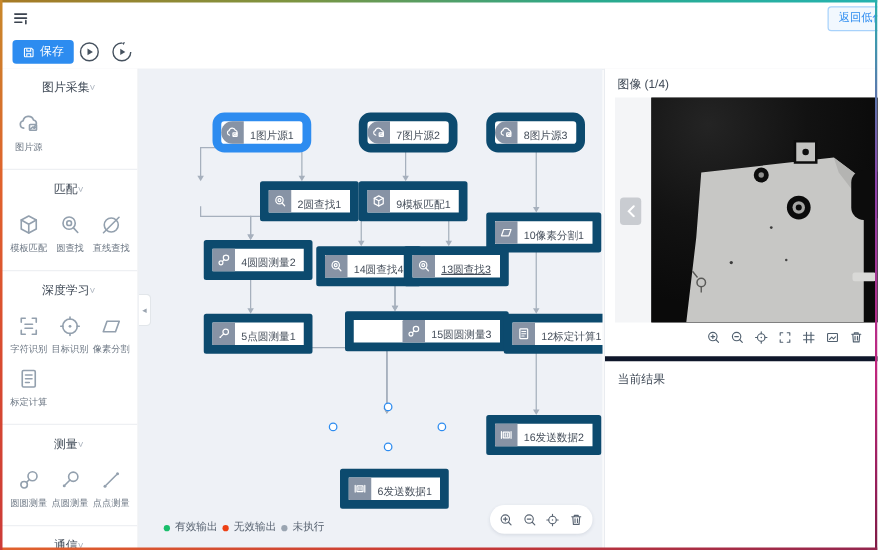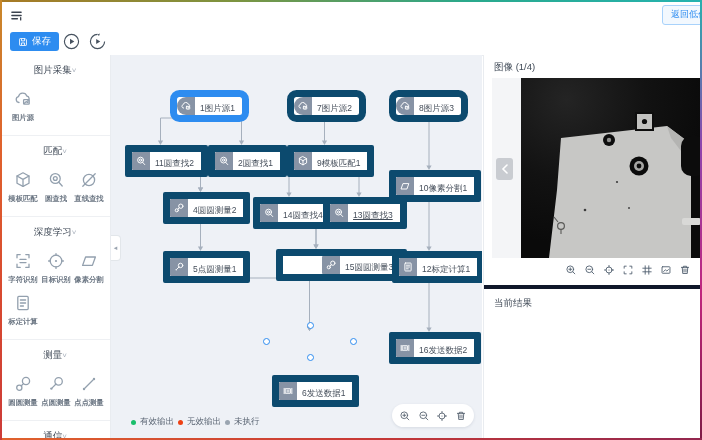--- a/index.html
+++ b/index.html
@@ -23,21 +23,21 @@
   .savebtn{position:absolute;left:10px;top:4px;height:19px;display:inline-flex;align-items:center;gap:4px;
            background:#2d8cf0;color:#fff;font-size:9.5px;padding:0 8px;border-radius:3px;}
   .circbtn{position:absolute;top:5px;width:17px;height:17px;color:#46525f;}
 
   
   .sidebar{position:absolute;left:0;top:55px;width:110px;height:385px;background:#fff;border-right:1px solid #e9ecf0;overflow:hidden;}
   .sb-sec{border-bottom:1px solid #eef0f3;padding:7px 0 8px 0;}
   .sb-head{display:flex;justify-content:center;align-items:center;padding:2px 10px 4px 10px;
            font-size:9.5px;color:#3f4956;}
   .sb-head .chev{color:#aab2bd;font-size:8px;}
-  .sb-items{display:flex;flex-wrap:wrap;padding:4px 4px 0 6px;font-weight:bold;}
+  .sb-items{display:flex;flex-wrap:wrap;padding:4px 4px 0 6px;}
   .sb-item{width:33px;display:flex;flex-direction:column;align-items:center;margin-bottom:4px;}
   .sb-item .ic{width:20px;height:20px;color:#93a0ae;margin:4px 0 3px 0;}
   .sb-item .lb{font-size:8px;color:#6b7683;white-space:nowrap;transform:scale(.92);}
 
   
   .canvas{position:absolute;left:111px;top:55px;width:371px;height:385px;background:#eef1f6;overflow:hidden;}
   .edges{position:absolute;left:0;top:0;z-index:0;}
   .node{position:absolute;z-index:2;display:inline-flex;align-items:flex-end;height:18px;background:#fff;
         border:7px solid #0c4a6e;border-radius:2px;font-size:8.5px;color:#454e5a;white-space:nowrap;}
   .node .nicon{width:18px;height:18px;background:#8793a5;display:flex;align-items:center;justify-content:center;color:#fff;flex:0 0 18px;border-radius:1px 0 0 1px;}
@@ -327,108 +327,98 @@
       <div class="node pill" style="left: 278px; top: 35px;">
         <span class="nicon">
           <svg width="12" height="12" viewBox="0 0 20 20" fill="none" stroke="currentColor" stroke-width="1.6" stroke-linecap="round" stroke-linejoin="round">
             <path d="M6 13.5a3 3 0 0 1-.5-5.9 4.3 4.3 0 0 1 8.3-.6 2.7 2.7 0 0 1 .6 5.2"></path>
             <rect x="10.6" y="10.6" width="5.6" height="4.6" rx=".6"></rect>
             <path d="M11.5 14.2l1.6-1.6 1.3 1 .9-.7"></path>
           </svg>
         </span>
         <span class="nlabel">8图片源3</span>
       </div>
-      <div class="node" style="left: 14px; top: 90px;">
+      <div class="node" style="left: 97px; top: 90px;">
         <span class="nicon">
           <svg width="12" height="12" viewBox="0 0 20 20" fill="none" stroke="currentColor" stroke-width="1.6" stroke-linecap="round" stroke-linejoin="round">
             <circle cx="9.3" cy="8.5" r="4.9"></circle>
             <circle cx="9.3" cy="8.5" r="1.9"></circle>
             <path d="M12.8 12.3 16.2 16"></path>
           </svg>
         </span>
-        <span class="nlabel">11圆查找2</span>
-      </div>
-      <div class="node" style="left: 97px; top: 90px;">
+        <span class="nlabel">2圆查找1</span>
+      </div>
+      <div class="node" style="left: 176px; top: 90px;">
+        <span class="nicon">
+          <svg width="12" height="12" viewBox="0 0 20 20" fill="none" stroke="currentColor" stroke-width="1.6" stroke-linecap="round" stroke-linejoin="round">
+            <path d="M10 2.8 16 6v7.2L10 16.4 4 13.2V6Z"></path>
+            <path d="M10 9.4 16 6M10 9.4 4 6M10 9.4v7"></path>
+          </svg>
+        </span>
+        <span class="nlabel">9模板匹配1</span>
+      </div>
+      <div class="node" style="left: 278px; top: 115px;">
+        <span class="nicon">
+          <svg width="12" height="12" viewBox="0 0 20 20" fill="none" stroke="currentColor" stroke-width="1.6" stroke-linecap="round" stroke-linejoin="round">
+            <path d="M3.6 14.4 6.6 6h9.8l-3 8.4Z"></path>
+          </svg>
+        </span>
+        <span class="nlabel">10像素分割1</span>
+      </div>
+      <div class="node" style="left: 52px; top: 137px;">
+        <span class="nicon">
+          <svg width="12" height="12" viewBox="0 0 20 20" fill="none" stroke="currentColor" stroke-width="1.6" stroke-linecap="round" stroke-linejoin="round">
+            <circle cx="13" cy="7" r="3.6"></circle>
+            <circle cx="6.3" cy="13.8" r="2.6"></circle>
+            <path d="M8.3 11.8l2.2-2.2"></path>
+          </svg>
+        </span>
+        <span class="nlabel">4圆圆测量2</span>
+      </div>
+      <div class="node" style="left: 142px; top: 142px;">
         <span class="nicon">
           <svg width="12" height="12" viewBox="0 0 20 20" fill="none" stroke="currentColor" stroke-width="1.6" stroke-linecap="round" stroke-linejoin="round">
             <circle cx="9.3" cy="8.5" r="4.9"></circle>
             <circle cx="9.3" cy="8.5" r="1.9"></circle>
             <path d="M12.8 12.3 16.2 16"></path>
           </svg>
         </span>
-        <span class="nlabel">2圆查找1</span>
-      </div>
-      <div class="node" style="left: 176px; top: 90px;">
-        <span class="nicon">
-          <svg width="12" height="12" viewBox="0 0 20 20" fill="none" stroke="currentColor" stroke-width="1.6" stroke-linecap="round" stroke-linejoin="round">
-            <path d="M10 2.8 16 6v7.2L10 16.4 4 13.2V6Z"></path>
-            <path d="M10 9.4 16 6M10 9.4 4 6M10 9.4v7"></path>
-          </svg>
-        </span>
-        <span class="nlabel">9模板匹配1</span>
-      </div>
-      <div class="node" style="left: 278px; top: 115px;">
-        <span class="nicon">
-          <svg width="12" height="12" viewBox="0 0 20 20" fill="none" stroke="currentColor" stroke-width="1.6" stroke-linecap="round" stroke-linejoin="round">
-            <path d="M3.6 14.4 6.6 6h9.8l-3 8.4Z"></path>
-          </svg>
-        </span>
-        <span class="nlabel">10像素分割1</span>
-      </div>
-      <div class="node" style="left: 52px; top: 137px;">
+        <span class="nlabel">14圆查找4</span>
+      </div>
+      <div class="node" style="left: 212px; top: 142px; text-decoration: underline;">
+        <span class="nicon">
+          <svg width="12" height="12" viewBox="0 0 20 20" fill="none" stroke="currentColor" stroke-width="1.6" stroke-linecap="round" stroke-linejoin="round">
+            <circle cx="9.3" cy="8.5" r="4.9"></circle>
+            <circle cx="9.3" cy="8.5" r="1.9"></circle>
+            <path d="M12.8 12.3 16.2 16"></path>
+          </svg>
+        </span>
+        <span class="nlabel">13圆查找3</span>
+      </div>
+      <div class="node" style="left: 52px; top: 196px;">
+        <span class="nicon">
+          <svg width="12" height="12" viewBox="0 0 20 20" fill="none" stroke="currentColor" stroke-width="1.6" stroke-linecap="round" stroke-linejoin="round">
+            <circle cx="12.6" cy="7.4" r="3.7"></circle>
+            <circle cx="5.4" cy="14.6" r="1.2" fill="currentColor" stroke="none"></circle>
+            <path d="M6.4 13.6 10 10"></path>
+          </svg>
+        </span>
+        <span class="nlabel">5点圆测量1</span>
+      </div>
+      <div class="node" style="left: 165px; top: 194px; padding-left: 39px;">
         <span class="nicon">
           <svg width="12" height="12" viewBox="0 0 20 20" fill="none" stroke="currentColor" stroke-width="1.6" stroke-linecap="round" stroke-linejoin="round">
             <circle cx="13" cy="7" r="3.6"></circle>
             <circle cx="6.3" cy="13.8" r="2.6"></circle>
             <path d="M8.3 11.8l2.2-2.2"></path>
           </svg>
         </span>
-        <span class="nlabel">4圆圆测量2</span>
-      </div>
-      <div class="node" style="left: 142px; top: 142px;">
-        <span class="nicon">
-          <svg width="12" height="12" viewBox="0 0 20 20" fill="none" stroke="currentColor" stroke-width="1.6" stroke-linecap="round" stroke-linejoin="round">
-            <circle cx="9.3" cy="8.5" r="4.9"></circle>
-            <circle cx="9.3" cy="8.5" r="1.9"></circle>
-            <path d="M12.8 12.3 16.2 16"></path>
-          </svg>
-        </span>
-        <span class="nlabel">14圆查找4</span>
-      </div>
-      <div class="node" style="left: 212px; top: 142px; text-decoration: underline;">
-        <span class="nicon">
-          <svg width="12" height="12" viewBox="0 0 20 20" fill="none" stroke="currentColor" stroke-width="1.6" stroke-linecap="round" stroke-linejoin="round">
-            <circle cx="9.3" cy="8.5" r="4.9"></circle>
-            <circle cx="9.3" cy="8.5" r="1.9"></circle>
-            <path d="M12.8 12.3 16.2 16"></path>
-          </svg>
-        </span>
-        <span class="nlabel">13圆查找3</span>
-      </div>
-      <div class="node" style="left: 52px; top: 196px;">
-        <span class="nicon">
-          <svg width="12" height="12" viewBox="0 0 20 20" fill="none" stroke="currentColor" stroke-width="1.6" stroke-linecap="round" stroke-linejoin="round">
-            <circle cx="12.6" cy="7.4" r="3.7"></circle>
-            <circle cx="5.4" cy="14.6" r="1.2" fill="currentColor" stroke="none"></circle>
-            <path d="M6.4 13.6 10 10"></path>
-          </svg>
-        </span>
-        <span class="nlabel">5点圆测量1</span>
-      </div>
-      <div class="node" style="left: 165px; top: 194px; padding-left: 39px;">
-        <span class="nicon">
-          <svg width="12" height="12" viewBox="0 0 20 20" fill="none" stroke="currentColor" stroke-width="1.6" stroke-linecap="round" stroke-linejoin="round">
-            <circle cx="13" cy="7" r="3.6"></circle>
-            <circle cx="6.3" cy="13.8" r="2.6"></circle>
-            <path d="M8.3 11.8l2.2-2.2"></path>
-          </svg>
-        </span>
         <span class="nlabel">15圆圆测量3</span>
       </div>
-      <div class="node" style="left: 281px; top: 196px;">
+      <div class="node" style="left: 292px; top: 196px;">
         <span class="nicon">
           <svg width="12" height="12" viewBox="0 0 20 20" fill="none" stroke="currentColor" stroke-width="1.6" stroke-linecap="round" stroke-linejoin="round">
             <rect x="4.8" y="3.4" width="10.4" height="13.2" rx="1"></rect>
             <path d="M7.4 7h5.2M7.4 10h5.2M7.4 13h3"></path>
           </svg>
         </span>
         <span class="nlabel">12标定计算1</span>
       </div>
       <div class="node" style="left: 161px; top: 276px; margin-top: 44px;">
         <span class="nicon">

